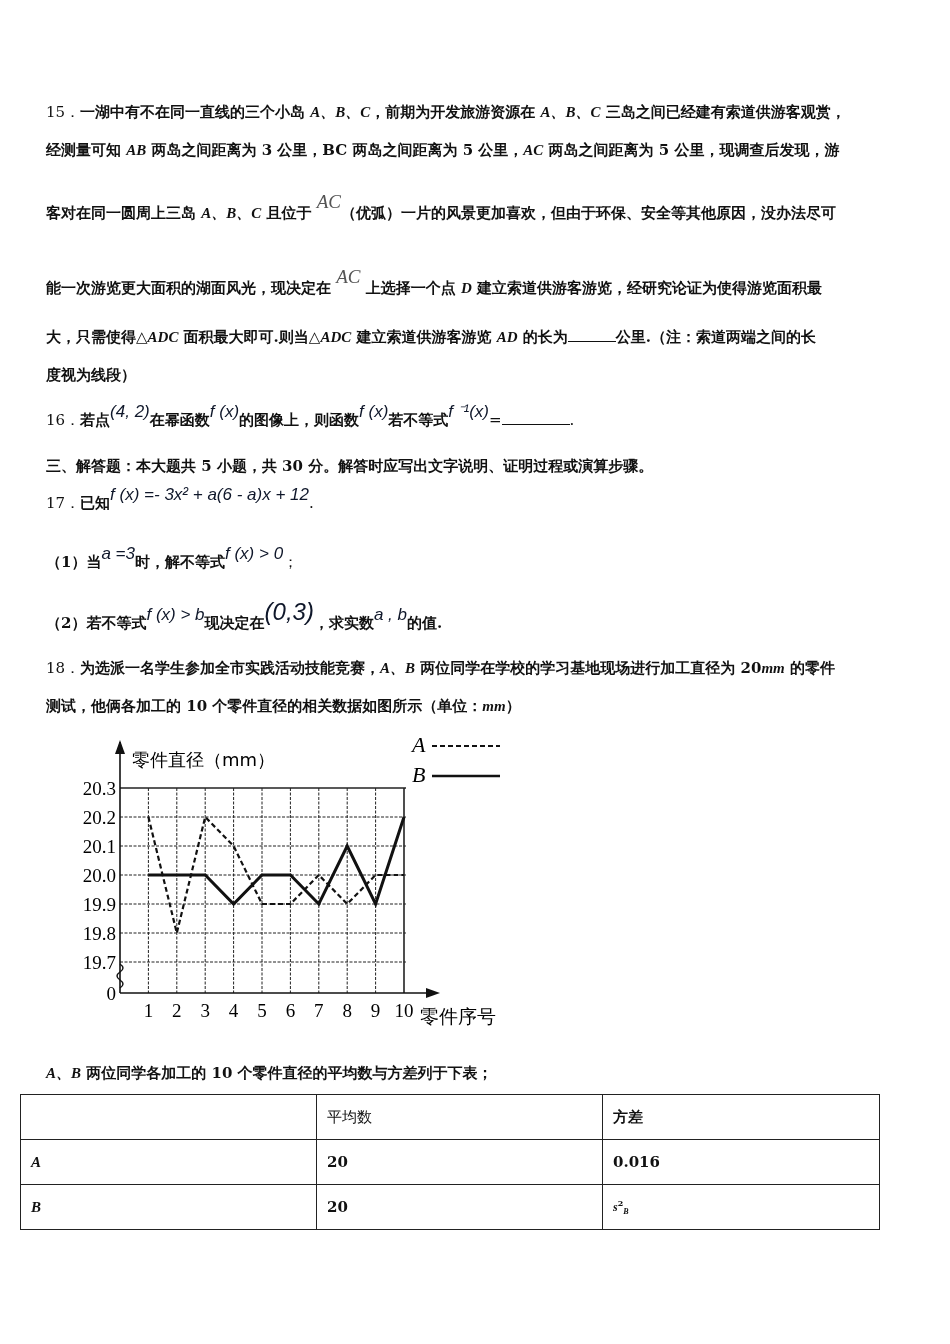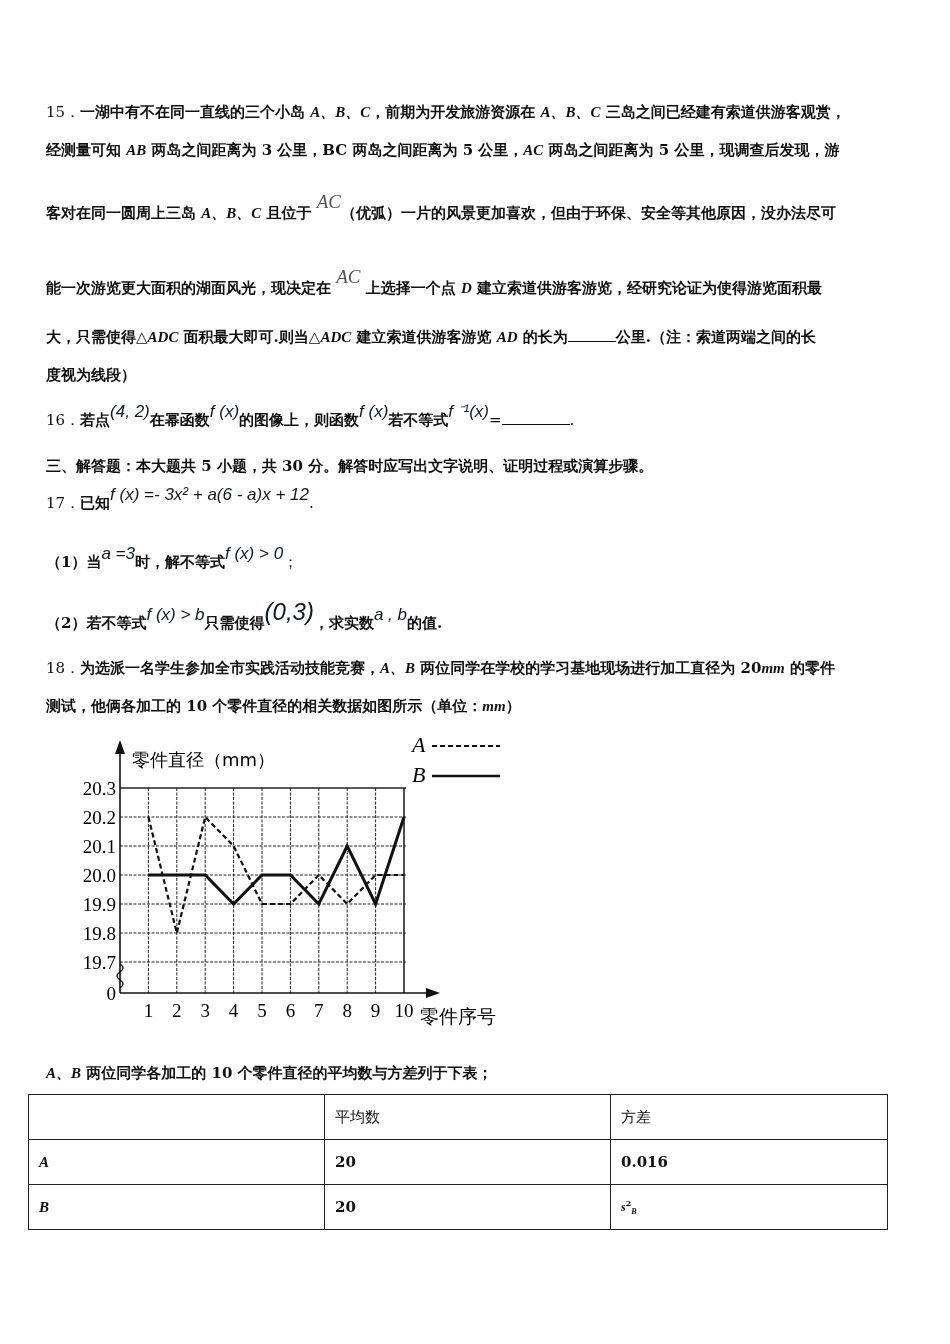--- a/index.html
+++ b/index.html
@@ -3,21 +3,21 @@
 <meta charset="utf-8">
 <style>
   html,body{margin:0;padding:0;background:#fff;}
   body{width:950px;height:1344px;position:relative;font-family:"DejaVu Serif","Liberation Serif",serif;color:#111;}
   .line{position:absolute;left:46px;font-size:15px;line-height:20px;white-space:nowrap;}
   .b{font-weight:bold;}
   .i{font-style:italic;font-family:"Liberation Serif",serif;}
   .math{font-family:Liberation Sans, sans-serif;font-style:italic;color:#0f172a;font-size:17px;position:relative;top:-8px;}
   .arc{font-family:"Liberation Serif",serif;font-style:italic;color:#555;font-size:19px;position:relative;top:-10px;}
   .blank{display:inline-block;border-bottom:1.5px solid #111;vertical-align:baseline;}
-  .table{position:absolute;left:28px;top:1094px;width:860px;border-collapse:collapse;font-size:15px;}
+  .table{position:absolute;left:20px;top:1094px;width:860px;border-collapse:collapse;font-size:15px;}
   .table td{border:1.5px solid #222;height:44px;padding:0 10px;vertical-align:middle;font-weight:bold;}
   .chart{position:absolute;left:40px;top:730px;}
 </style>
 </head>
 <body>
 
 <div class="line" style="top:102px">
   <span>15．</span><span class="b">一湖中有不在同一直线的三个小岛 </span><span class="b i">A、B、C</span><span class="b">，前期为开发旅游资源在 </span><span class="b i">A、B、C</span><span class="b"> 三岛之间已经建有索道供游客观赏，</span>
 </div>
 <div class="line" style="top:140px">
@@ -44,21 +44,21 @@
   <span class="b">三、解答题：本大题共 5 小题，共 30 分。解答时应写出文字说明、证明过程或演算步骤。</span>
 </div>
 
 <div class="line" style="top:493px">
   <span>17．</span><span class="b">已知</span><span class="math">f (x) =- 3x² + a(6 - a)x + 12</span><span>.</span>
 </div>
 <div class="line" style="top:552px">
   <span class="b">（1）</span><span class="b">当</span><span class="math">a =3</span><span class="b">时，解不等式</span><span class="math">f (x) &gt; 0</span><span>；</span>
 </div>
 <div class="line" style="top:610px">
-  <span class="b">（2）</span><span class="b">若不等式</span><span class="math">f (x) &gt; b</span><span class="b">只需使得</span><span class="math" style="font-size:24px">(0,3)</span><span class="b">，求实数</span><span class="math">a , b</span><span class="b">的值.</span>
+  <span class="b">（2）</span><span class="b">若不等式</span><span class="math">f (x) &gt; b</span><span class="b">现决定在</span><span class="math" style="font-size:24px">(0,3)</span><span class="b">，求实数</span><span class="math">a , b</span><span class="b">的值.</span>
 </div>
 
 <div class="line" style="top:658px">
   <span>18．</span><span class="b">为选派一名学生参加全市实践活动技能竞赛，</span><span class="b i">A、B</span><span class="b"> 两位同学在学校的学习基地现场进行加工直径为 </span><span class="b">20</span><span class="b i">mm</span><span class="b"> 的零件</span>
 </div>
 <div class="line" style="top:696px">
   <span class="b">测试，他俩各加工的 10 个零件直径的相关数据如图所示（单位：</span><span class="b i">mm</span><span class="b">）</span>
 </div>
 
 <svg class="chart" width="480" height="300" viewBox="0 0 480 300" id="chart">
@@ -124,21 +124,21 @@
 
 <div class="line" style="top:1063px">
   <span class="b i">A、B</span><span class="b"> 两位同学各加工的 10 个零件直径的平均数与方差列于下表；</span>
 </div>
 
 <table class="table">
   <tbody>
       <tr>
     <td style="width:275px"></td>
     <td style="width:265px;font-weight:normal">平均数</td>
-    <td style="font-weight:normal">方差</td>
+    <td style="font-weight:bold">方差</td>
   </tr>
   <tr>
     <td class="i">A</td>
     <td>20</td>
     <td>0.016</td>
   </tr>
   <tr>
     <td class="i">B</td>
     <td>20</td>
     <td style="font-size:12px"><span class="i">s</span><sup style="font-size:8px">2</sup><sub class="i" style="font-size:8px">B</sub></td>

